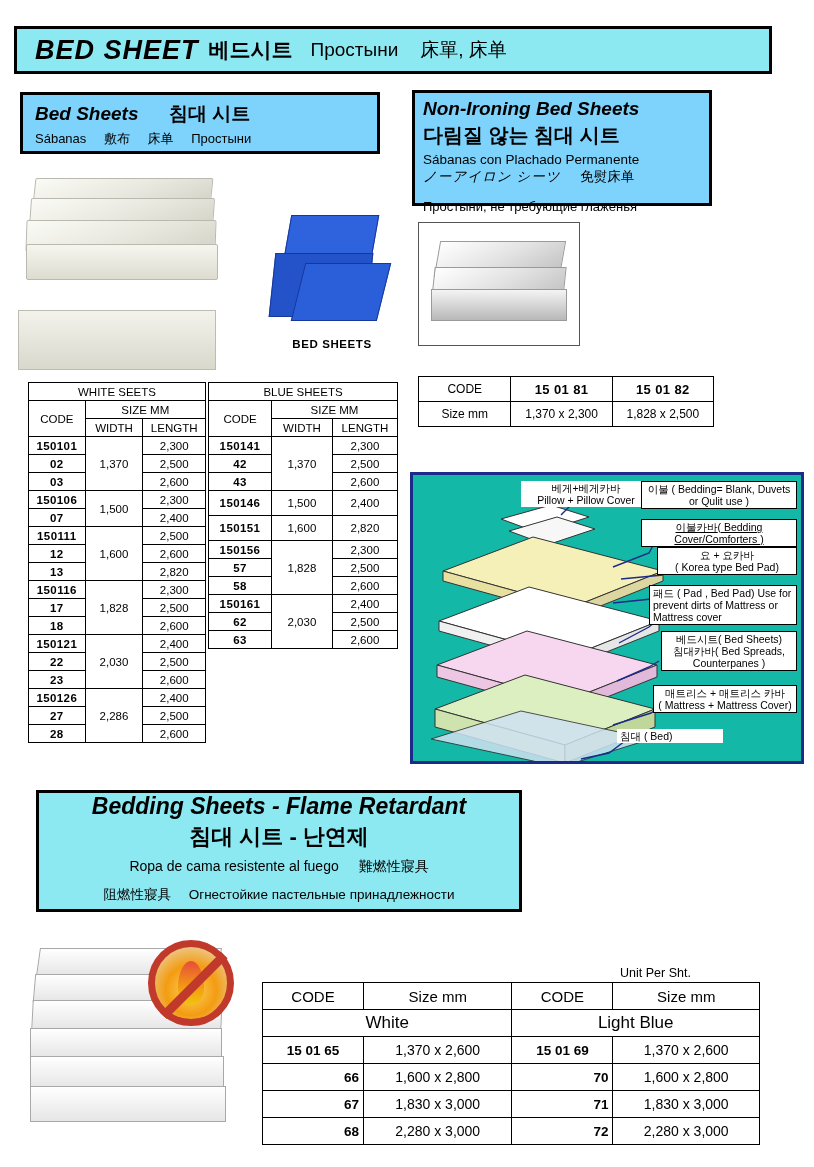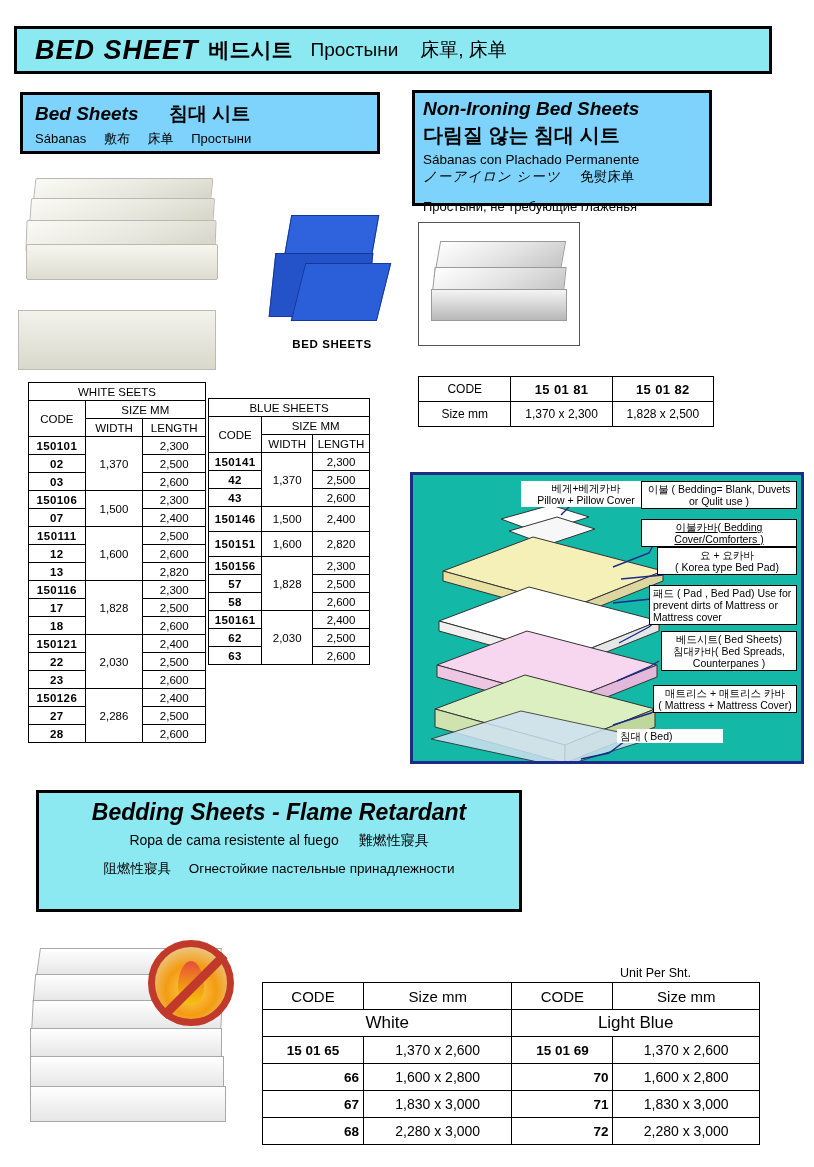--- a/index.html
+++ b/index.html
@@ -83,40 +83,40 @@
   .nf2{left:14px;top:44px;width:130px;height:30px;transform:skewX(-6deg);}
   .nf3{left:12px;top:66px;width:134px;height:30px;
        background:linear-gradient(180deg,#f4f4f4 0%,#b8b8b8 100%);}
 
   
   table{border-collapse:collapse;padding-left:44px;}
   .tbl td,.tbl th{border:1px solid #000;font-size:11.5px;text-align:center;padding:1px 2px;}
   .code{font-weight:bold;letter-spacing:0.4px;}
 
   .tbl-white{position:absolute;left:28px;top:382px;width:178px;}
-  .tbl-blue{position:absolute;left:208px;top:398px;width:162px;}
+  .tbl-blue{position:absolute;left:208px;top:382px;width:190px;}
   .tbl-white td,.tbl-blue td{height:15px;}
 
   .tbl-0181{position:absolute;left:418px;top:376px;width:296px;}
   .tbl-0181 td{height:22px;font-size:12px;}
 
   
   .diagram{
     position:absolute;left:410px;top:472px;width:394px;height:292px;
     border:3px solid #1c2a8a;background:#14b8a6;box-sizing:border-box;
   }
   .lbl{position:absolute;border:1px solid #000;background:#fff;font-size:10.5px;
        line-height:1.15;padding:1px 3px;text-align:center;}
   .lbl.nb{border:none;}
   .diagram svg{position:absolute;left:0;top:0;}
 
   
   .hdr3{
     position:absolute;left:36px;top:790px;width:486px;height:122px;
-    background:#8ce9f2;border:3px solid #000;box-sizing:border-box;text-align:center;padding-top:6px;
+    background:#8ce9f2;border:3px solid #000;box-sizing:border-box;text-align:center;padding-top:0;
   }
   .hdr3 .a{font-style:italic;font-weight:bold;font-size:23px;}
   .hdr3 .b{font-weight:bold;font-size:22px;margin-top:2px;}
   .hdr3 .c{font-size:14px;margin-top:6px;}
   .hdr3 .c .cn{margin-left:16px;}
   .hdr3 .d{font-size:13.5px;margin-top:10px;}
   .hdr3 .d .ru{margin-left:14px;}
 
   
   .img-fr{position:absolute;left:30px;top:940px;width:215px;height:205px;}
@@ -457,20 +457,21 @@
     </div>
 
     <div class="lbl nb" style="left:204px;top:254px;width:100px;text-align:left;">
       <span>침대</span>
       <span>( Bed)</span>
     </div>
   </div>
 
   <div class="hdr3">
     <div class="a">Bedding Sheets - Flame Retardant</div>
+    <div class="b">침대 시트 - 난연제</div>
     <div class="c">
       <span>Ropa de cama resistente al fuego</span>
       <span class="cn">難燃性寢具</span>
     </div>
     <div class="d">
       <span>阻燃性寢具</span>
       <span class="ru">Огнестойкие пастельные принадлежности</span>
     </div>
   </div>
 

